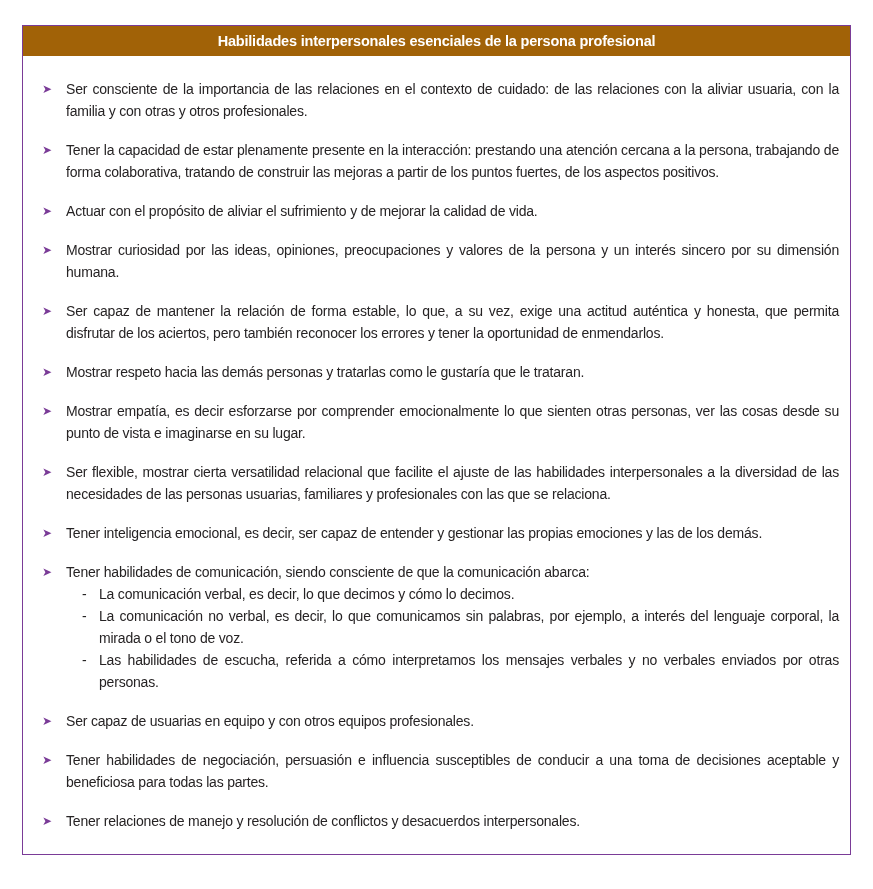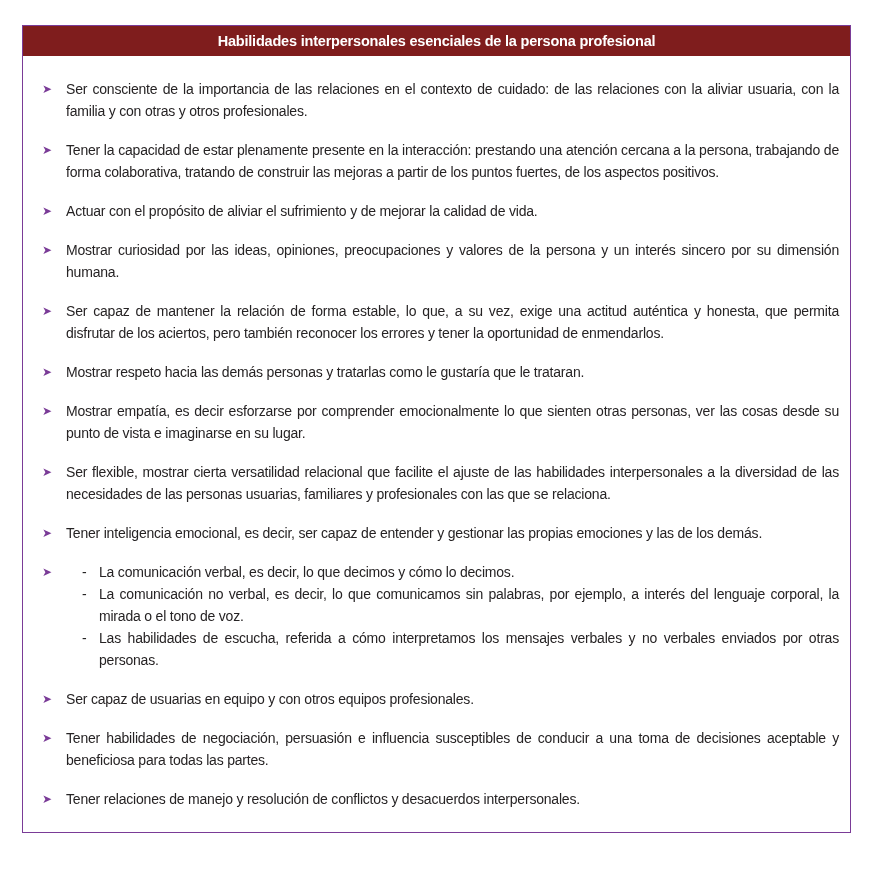--- a/index.html
+++ b/index.html
@@ -17,21 +17,21 @@
   .box {
     position: absolute;
     left: 22px;
     top: 25px;
     width: 829px;
     border: 1px solid #7a3b97;
     background: #ffffff;
   }
   .box-header {
     height: 30px;
-    background: #7f1d1d;
+    background: #a16207;
     color: #ffffff;
     display: flex;
     align-items: center;
     justify-content: center;
     font-size: 14.5px;
     font-weight: bold;
     letter-spacing: -0.2px;
   }
   .box-body {
     padding: 22px 11px 22px 17px;
@@ -154,20 +154,21 @@
     <span class="arrow">➤</span>
     <div class="item-content">
       <p class="item-text">Tener inteligencia emocional, es decir, ser capaz de entender y gestionar las propias emociones y las de los demás.</p>
 
     </div>
   </li>
 
   <li class="item">
     <span class="arrow">➤</span>
     <div class="item-content">
+      <p class="item-text">Tener habilidades de comunicación, siendo consciente de que la comunicación abarca:</p>
       <ul class="subitems">
   <li class="subitem">
     <span class="dash">-</span>
     <p class="subitem-text">La comunicación verbal, es decir, lo que decimos y cómo lo decimos.</p>
   </li>
 
   <li class="subitem">
     <span class="dash">-</span>
     <p class="subitem-text">La comunicación no verbal, es decir, lo que comunicamos sin palabras, por ejemplo, a interés del lenguaje corporal, la mirada o el tono de voz.</p>
   </li>

